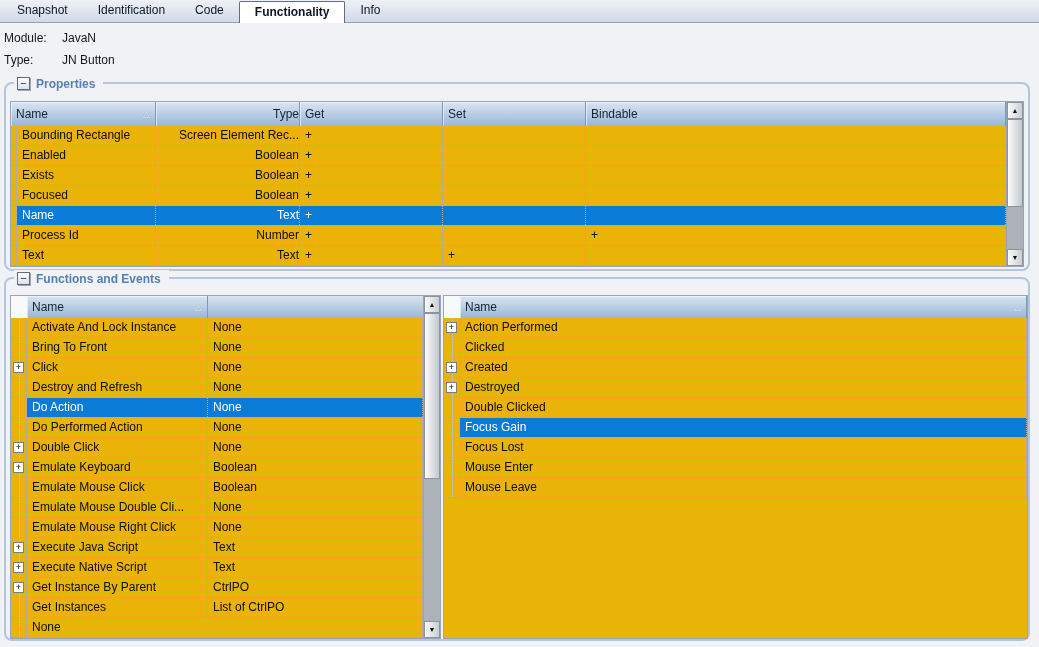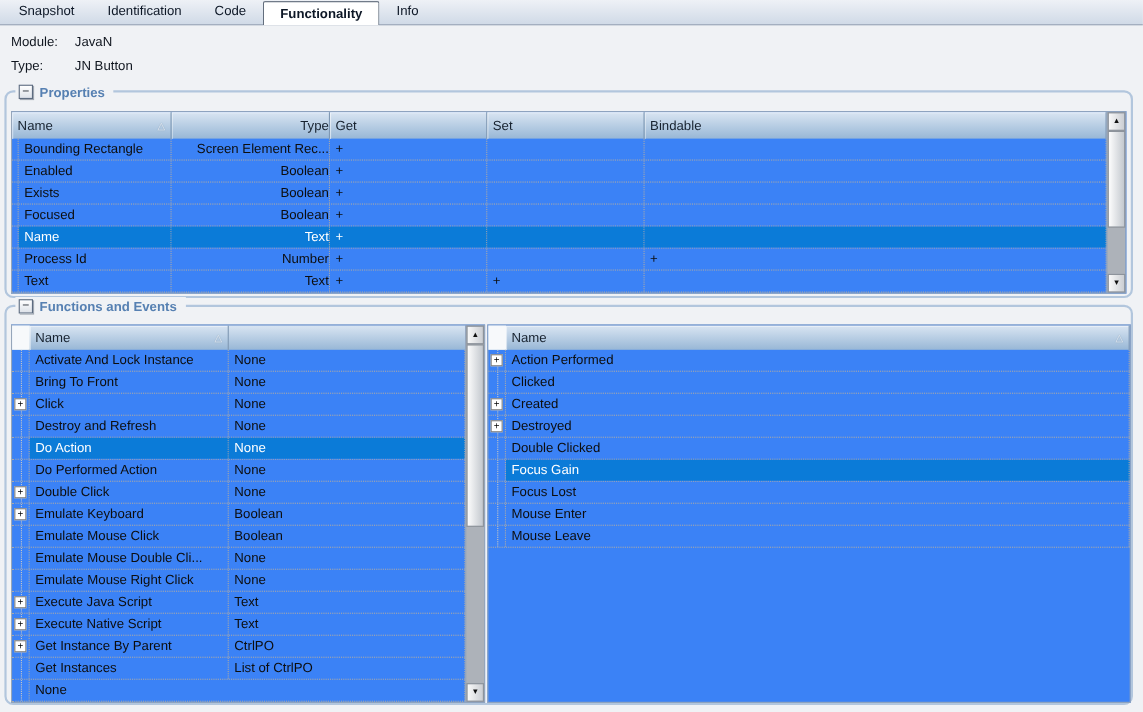--- a/index.html
+++ b/index.html
@@ -25,21 +25,21 @@
   }
   .tab.active {
     background:#ffffff;
     border:1px solid #636e7d; border-bottom:none;
     border-radius:2px 2px 0 0;
     font-weight:bold;
     margin-bottom:-1px; position:relative; z-index:2;
   }
 
   
-  .meta { position:absolute; left:10px; top:31px; }
+  .meta { position:absolute; left:4px; top:31px; }
   .meta-row { display:flex; height:22px; align-items:flex-start; }
   .meta-label { width:58px; }
   .meta-value { }
 
   
   .group {
     position:absolute;
     border:2px solid #b2c6dd;
     border-radius:8px;
   }
@@ -55,21 +55,21 @@
     background:linear-gradient(#ffffff,#dde2e9);
     border:1px solid #5d6c80;
     box-shadow:1px 1px 0 rgba(92,104,120,.55);
     font-size:11px; line-height:10px; text-align:center; color:#1c242e;
     cursor:default;
   }
   .group-title-text { color:#5680b2; font-weight:bold; font-size:12px; white-space:nowrap; }
 
   
   .datatable {
-    position:absolute; background:#3b82f6;
+    position:absolute; background:#eab308;
     border:1px solid #96a6ba;
   }
   .th-row { display:flex; background:linear-gradient(#d9e5f2,#98b7d6); }
   .th {
     position:relative; padding-left:5px;
     color:#17222f; white-space:nowrap; overflow:hidden;
     border-right:1px solid #7f98b4;
     box-shadow:inset 1px 1px 0 rgba(255,255,255,.55);
     cursor:default;
   }

